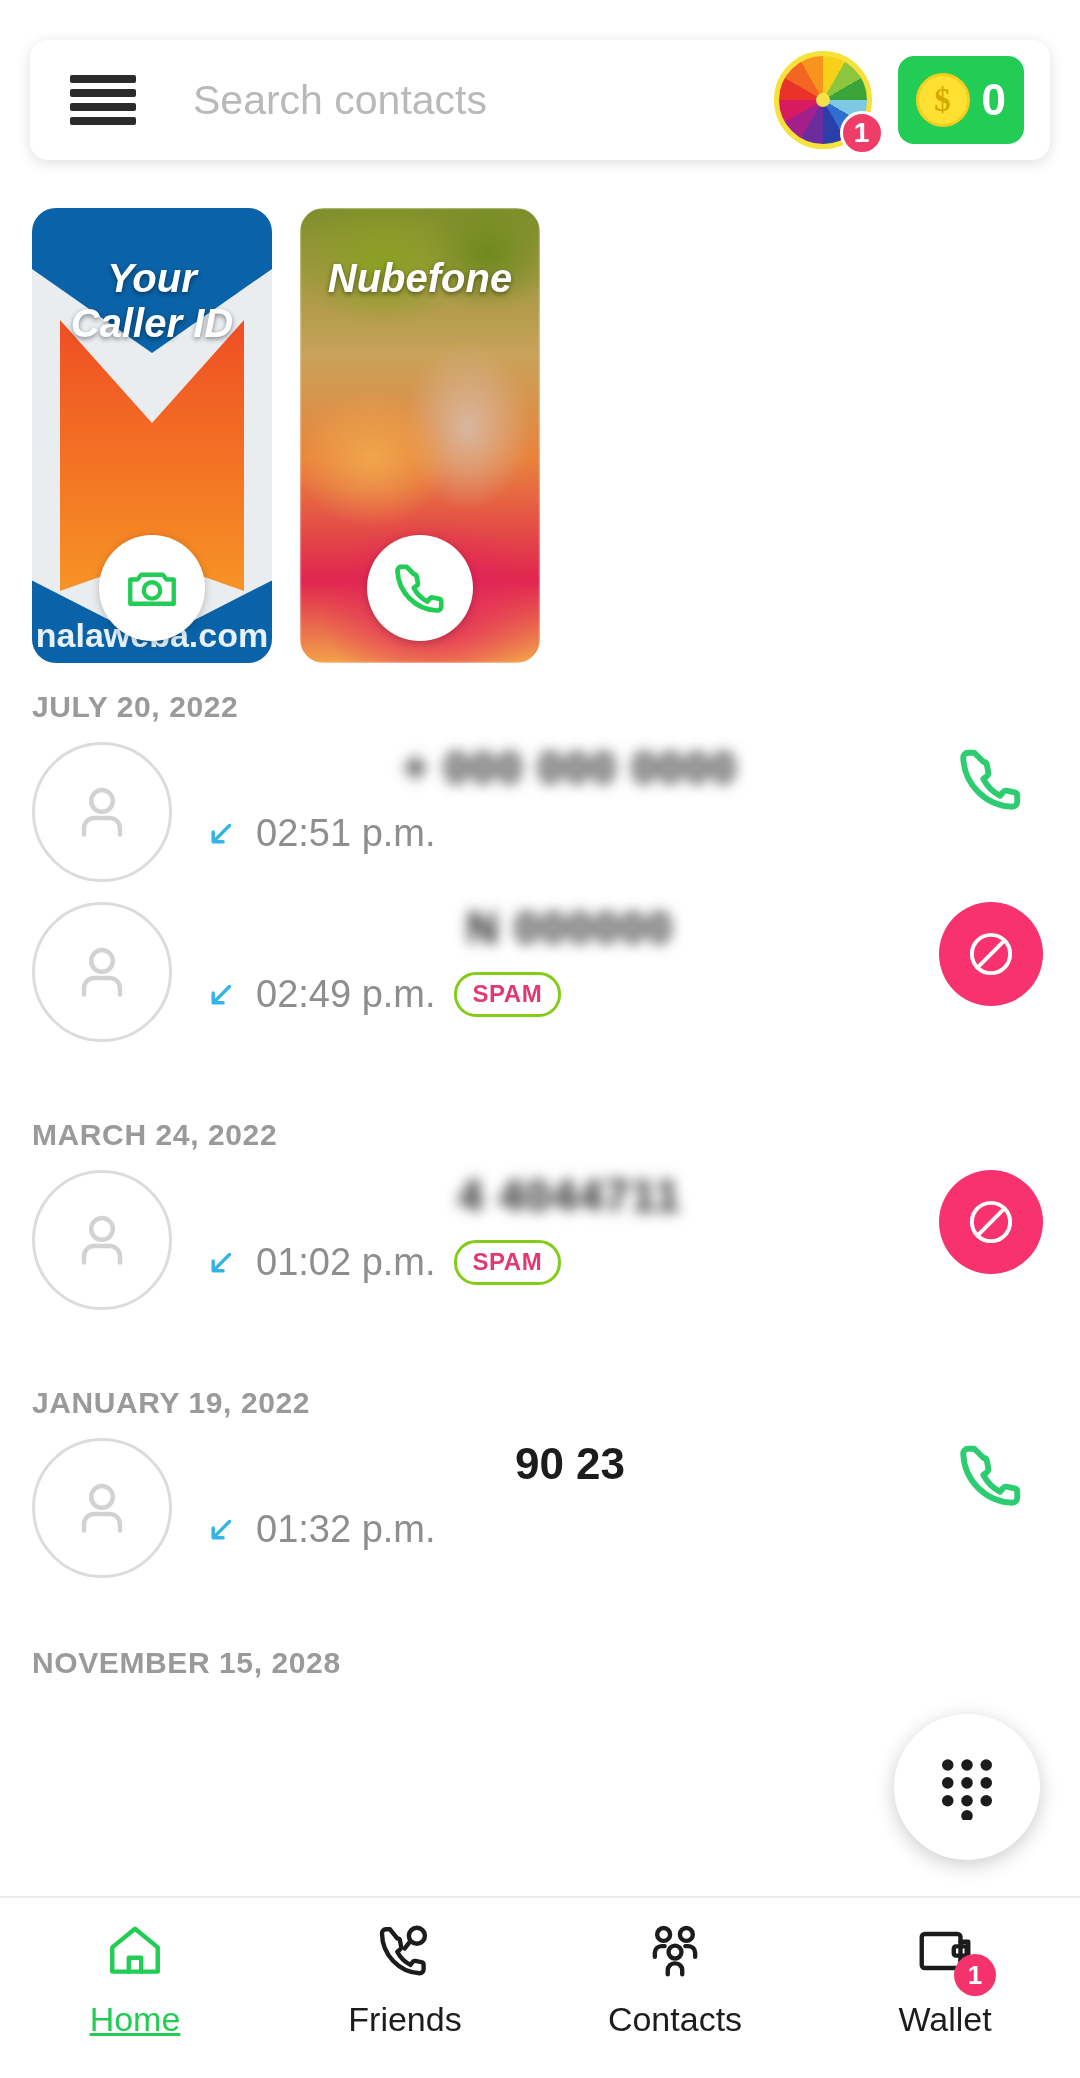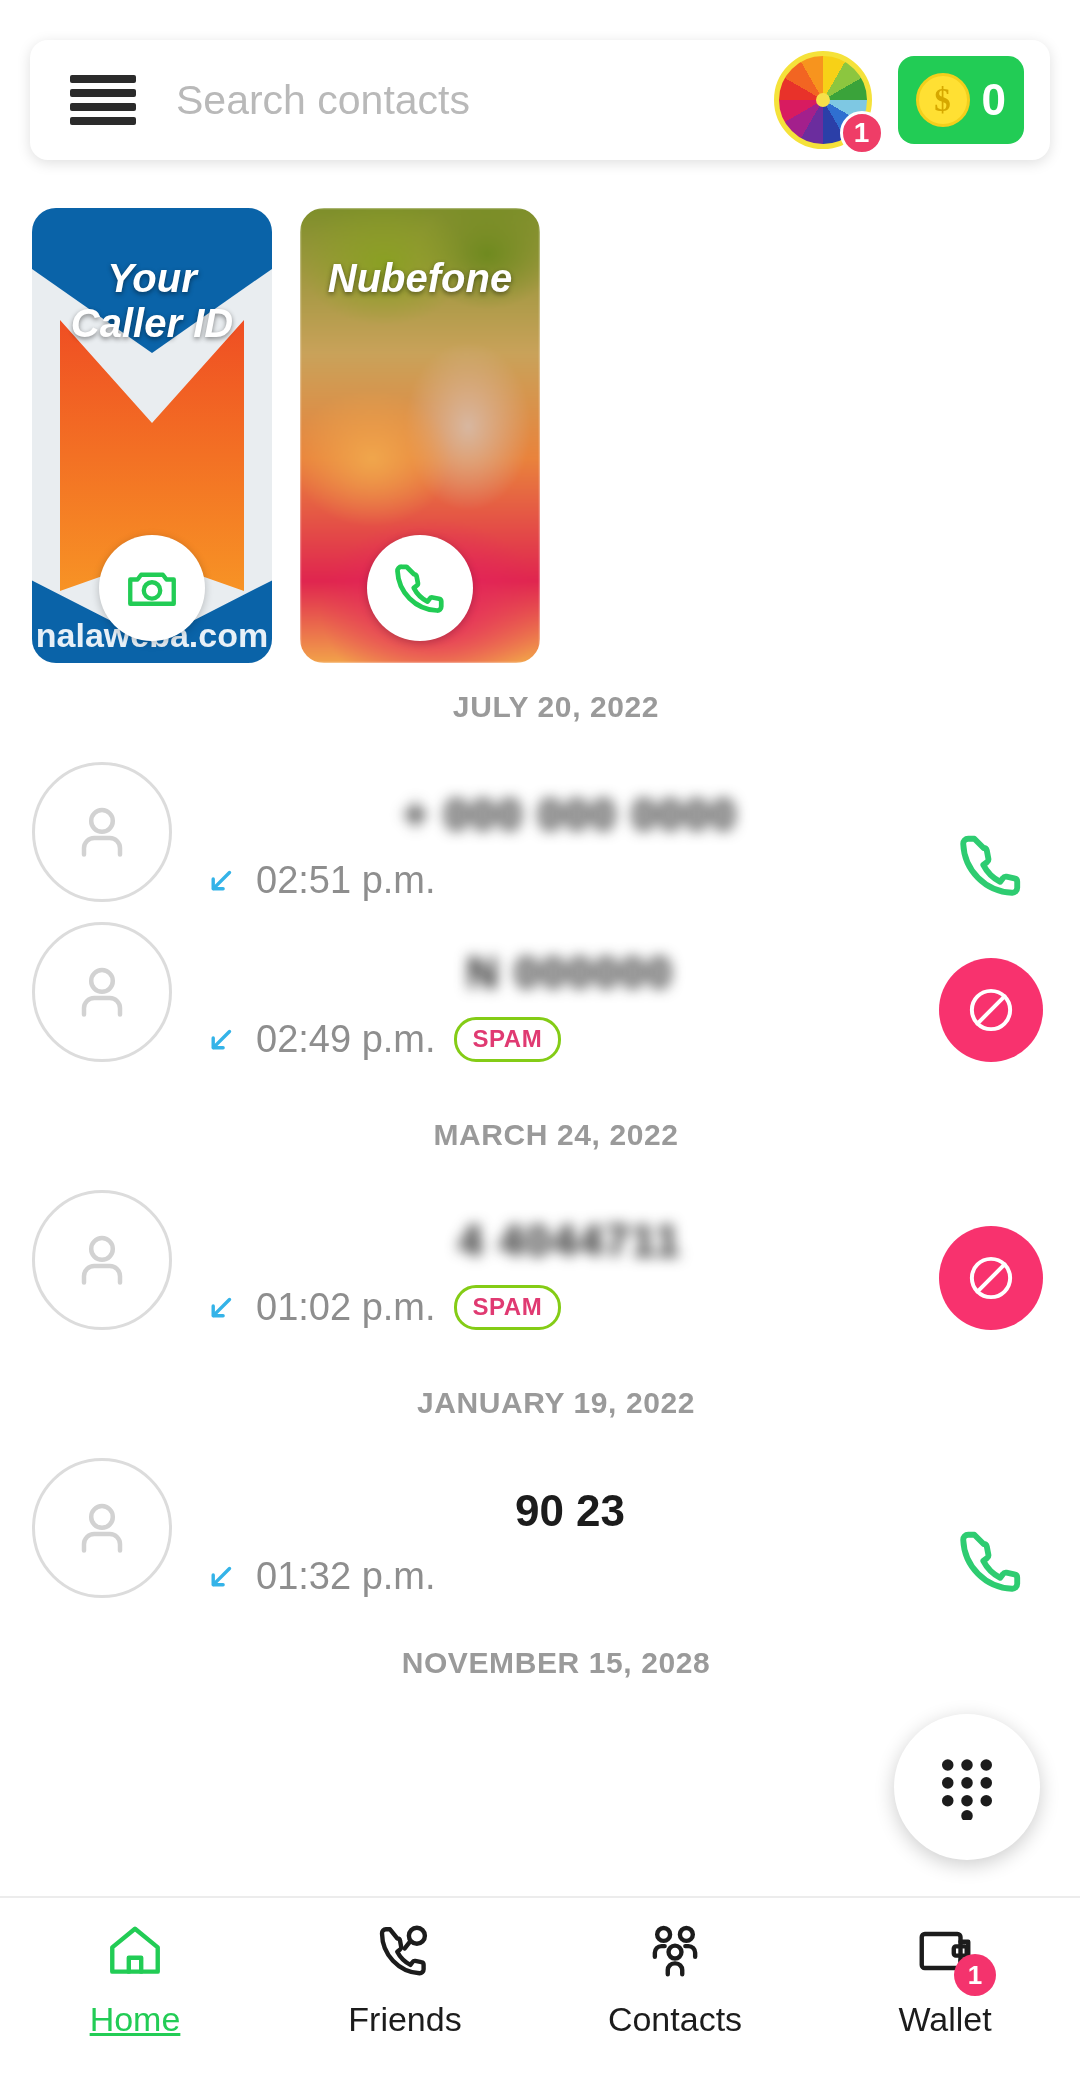--- a/index.html
+++ b/index.html
@@ -52,21 +52,21 @@
   }
 
   .search-input {
     flex: 1 1 auto;
     border: none;
     outline: none;
     font-family: "Liberation Sans", sans-serif;
     font-size: 41px;
     color: #3c3c3c;
     background: transparent;
-    margin-left: 40px;
+    margin-left: 57px;
   }
   .search-input::placeholder { color: #b9b9b9; }
 
   
   .wheel-wrap {
     position: relative;
     width: 98px;
     height: 98px;
     flex: 0 0 auto;
     margin-right: 26px;
@@ -249,25 +249,24 @@
     left: 0; right: 0;
     top: 690px;
   }
   .date-header {
     color: #9a9a9a;
     font-size: 30px;
     font-weight: bold;
     letter-spacing: 0.6px;
     padding: 0 0 0 32px;
     margin-bottom: 18px;
-    text-align: center;
   }
   .call-row {
     display: flex;
-    align-items: flex-end;
+    align-items: flex-start;
     padding: 0 34px 0 32px;
     height: 160px;
     cursor: pointer;
   }
   .avatar {
     width: 140px; height: 140px;
     border-radius: 50%;
     border: 3px solid #dcdcdc;
     display: flex;
     align-items: center;

